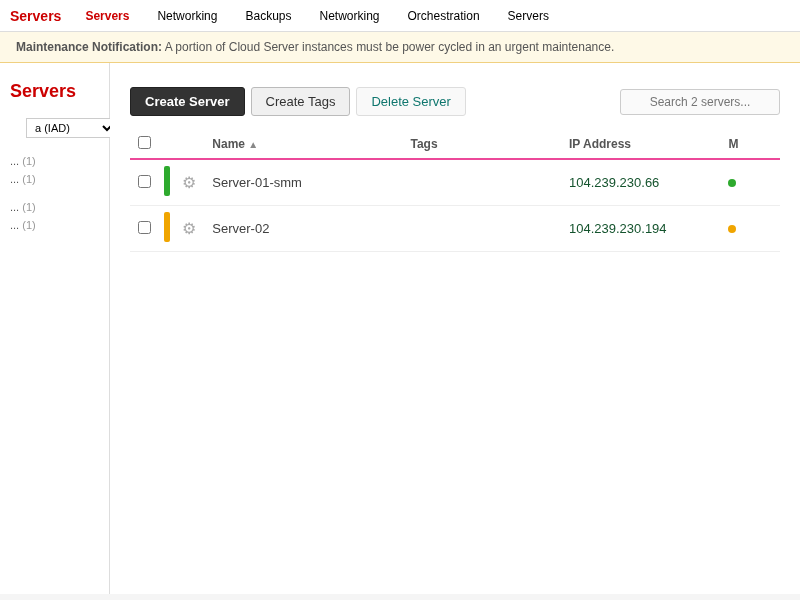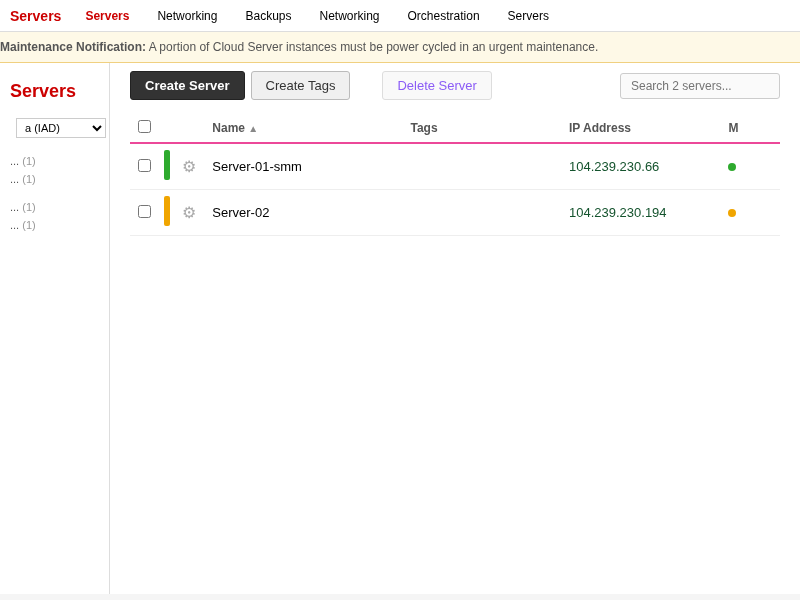--- a/index.html
+++ b/index.html
@@ -32,21 +32,21 @@
     }
     .top-nav .nav-item.active {
       color: #cc0000;
       font-weight: bold;
     }
 
     
     .notification-banner {
       background: #fef9e7;
       border-bottom: 1px solid #f0d080;
-      padding: 8px 0;
+      padding: 8px 16px;
       font-size: 12px;
       color: #555;
     }
     .notification-banner strong {
       font-weight: bold;
     }
 
     
     .main-layout {
       display: flex;
@@ -61,21 +61,21 @@
       padding: 10px 0;
       flex-shrink: 0;
     }
     .sidebar-title {
       font-size: 18px;
       font-weight: bold;
       color: #cc0000;
       padding: 8px 10px 12px;
     }
     .sidebar-region {
-      padding: 4px 16px;
+      padding: 4px 26px;
     }
     .sidebar-region select {
       font-size: 11px;
       border: 1px solid #ccc;
       background: #fff;
       padding: 2px 4px;
       width: 90px;
       cursor: pointer;
     }
     .sidebar-section {
@@ -87,21 +87,21 @@
       color: #555;
       cursor: pointer;
     }
     .sidebar-count {
       color: #999;
     }
 
     
     .content {
       flex: 1;
-      padding: 8px 20px;
+      padding: 24px 20px;
       background: #fff;
       overflow: auto;
     }
 
     
     .toolbar {
       display: flex;
       align-items: center;
       gap: 6px;
       margin-bottom: 14px;
@@ -115,35 +115,35 @@
       background: #f0f0f0;
       color: #333;
     }
     .btn-primary {
       background: #333;
       color: #fff;
       border-color: #222;
       font-weight: bold;
     }
     .btn-disabled {
-      color: #8b5cf6;
+      color: #0f766e;
       border-color: #ddd;
       background: #f9f9f9;
       cursor: default;
-      margin-left: 26px;
     }
     .search-box {
       margin-left: auto;
       border: 1px solid #ccc;
       border-radius: 3px;
       padding: 5px 10px;
       font-size: 12px;
       width: 160px;
       color: #999;
       background: #fafafa;
+      text-align: center;
     }
 
     
     .server-table {
       width: 100%;
       border-collapse: collapse;
     }
     .server-table th {
       text-align: left;
       padding: 6px 8px;
@@ -165,21 +165,21 @@
 
     .status-bar {
       width: 6px;
       height: 30px;
       display: inline-block;
       border-radius: 2px;
     }
     .status-green { background: #2eaa2e; }
     .status-orange { background: #f0a500; }
     .server-name-link {
-      color: #000000;
+      color: #404040;
       cursor: pointer;
       text-decoration: none;
       text-align: center;
     }
 
     .ip-text { color: #14532d; }
     .status-dot-green {
       display: inline-block;
       width: 8px;
       height: 8px;

